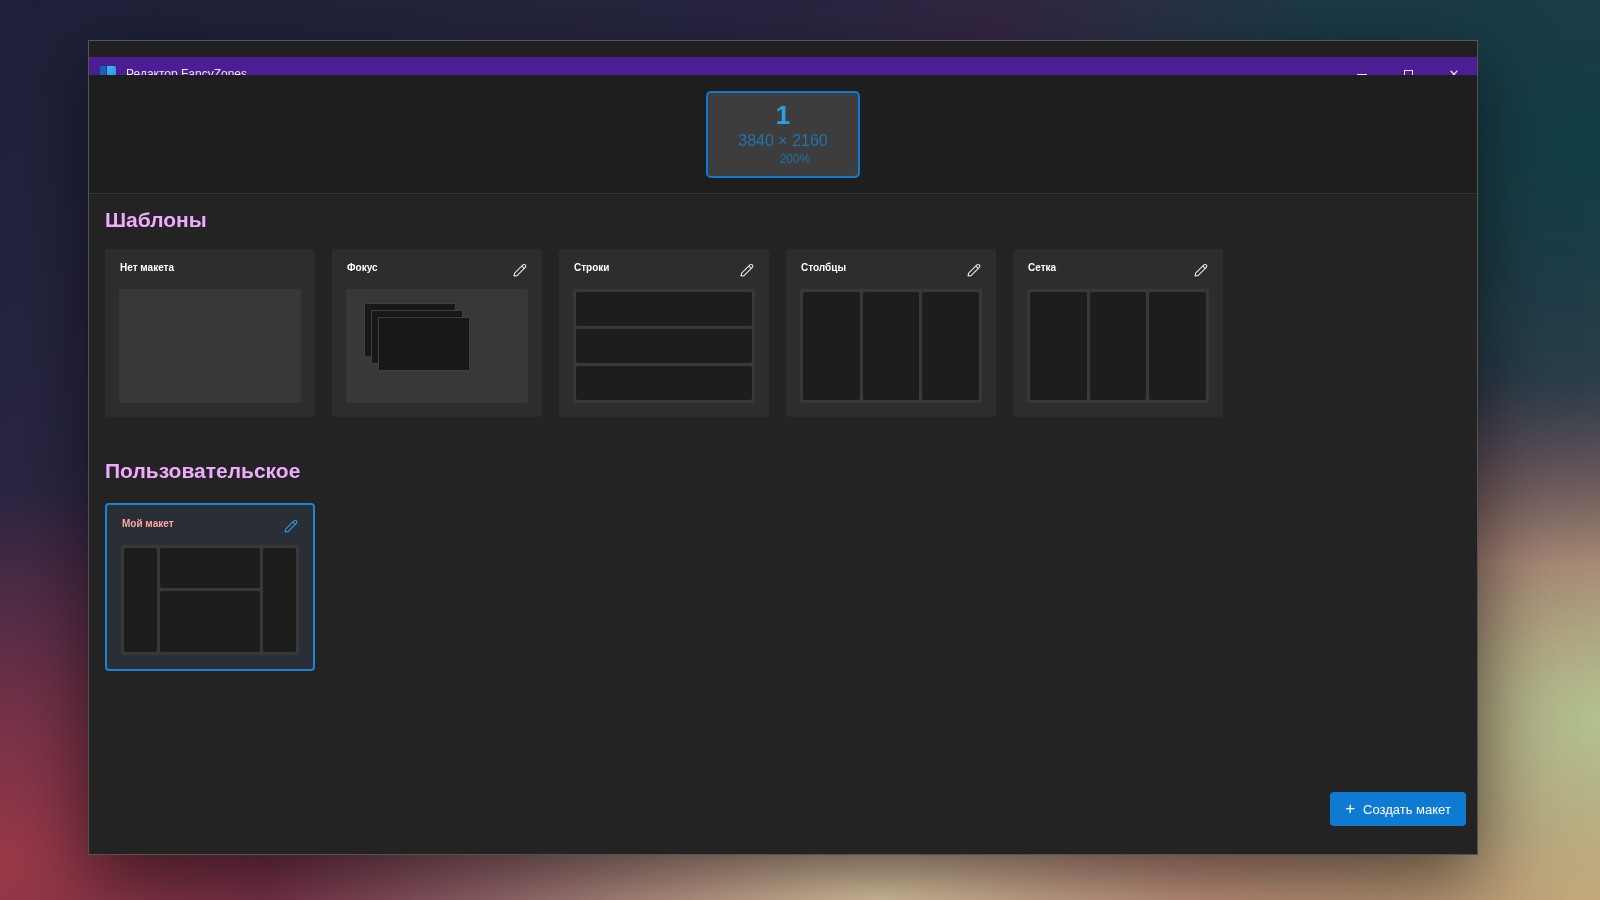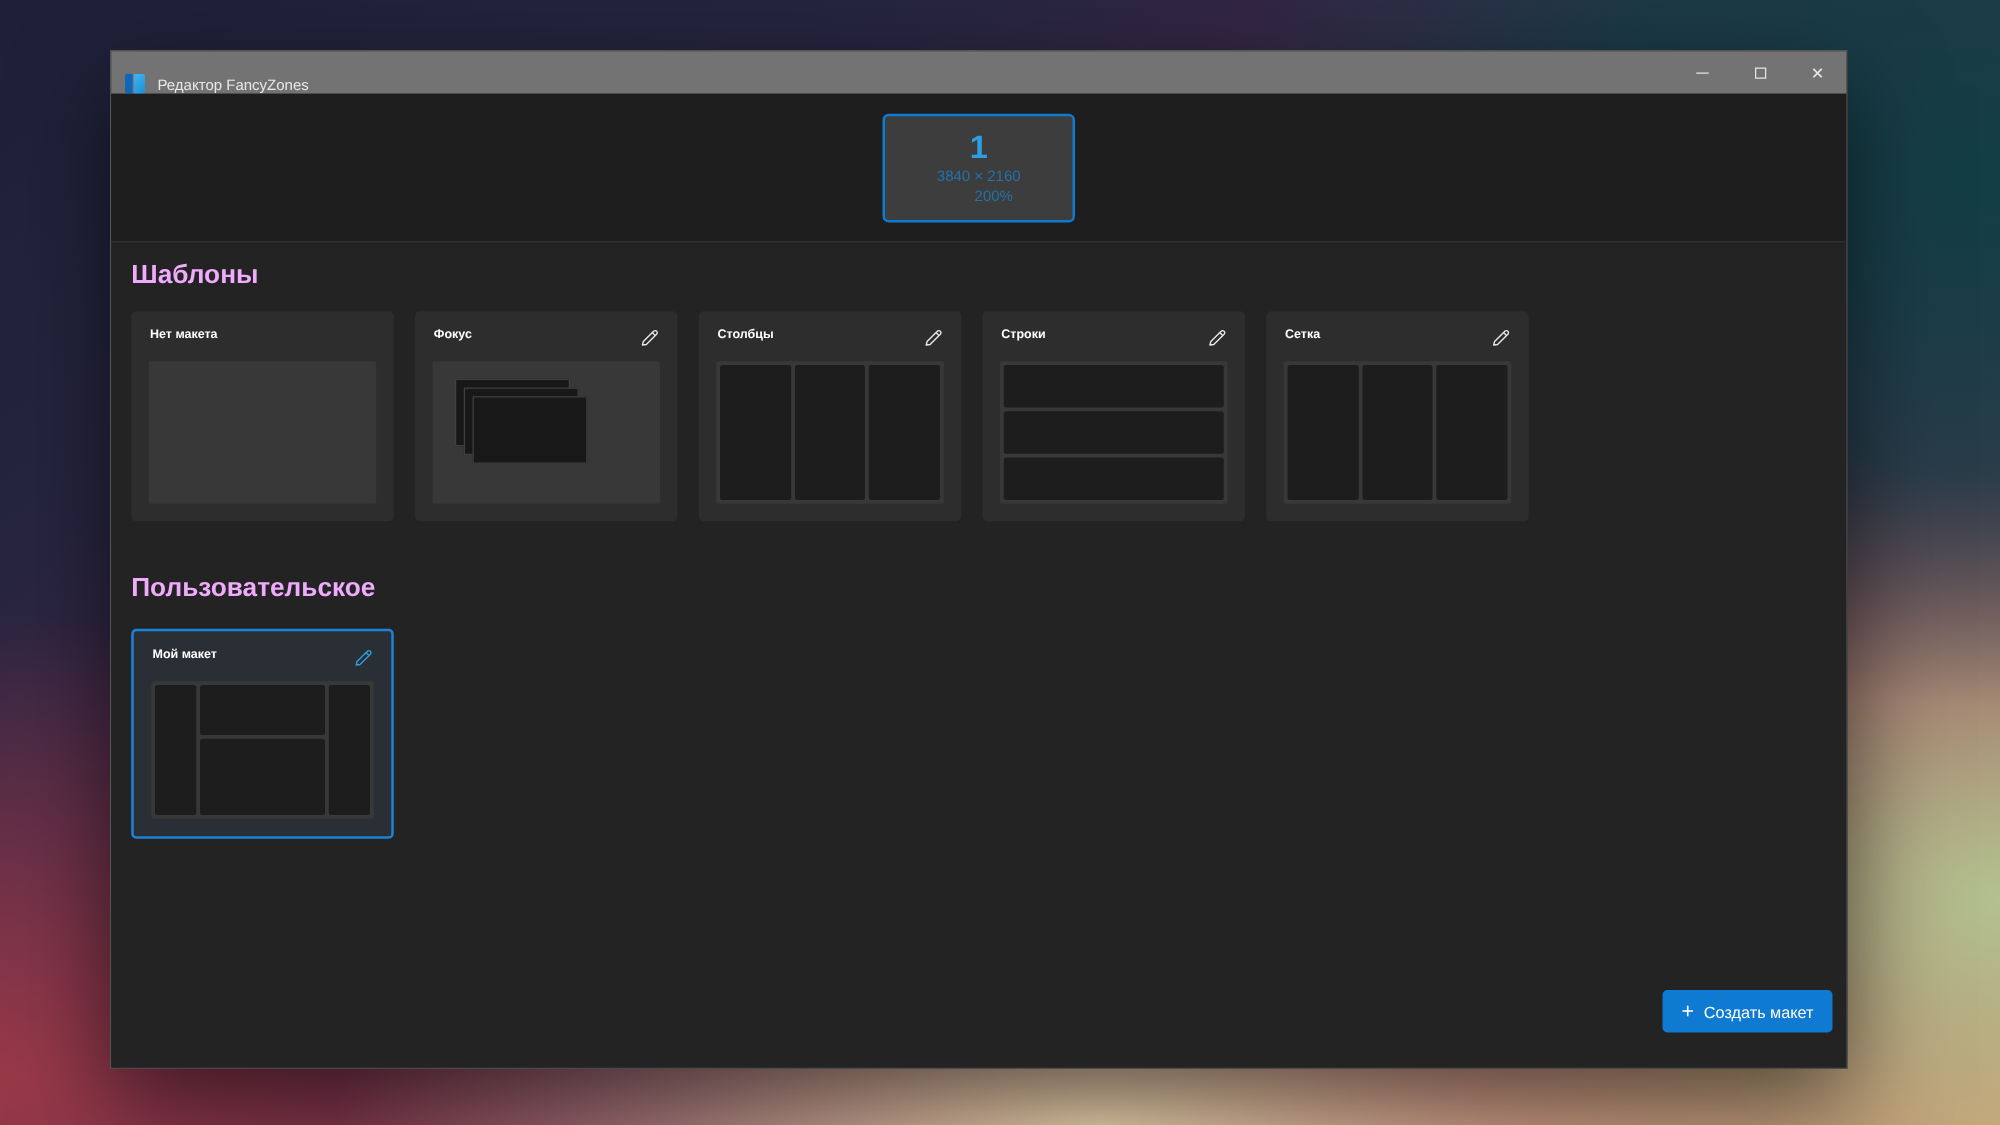--- a/index.html
+++ b/index.html
@@ -17,22 +17,22 @@
   }
 
   .window{
     position:absolute; left:88px; top:40px; width:1390px; height:815px;
     background:#202020; border:1px solid #545454;
     box-shadow:0 26px 70px rgba(0,0,0,.55);
     color:#ffffff;
   }
 
   
-  .titlebar{ position:absolute; left:0; top:0; right:0; height:34px;
-    display:flex; align-items:flex-end; background:#737373; }
+  .titlebar{ position:absolute; left:0; top:16px; right:0; height:34px;
+    display:flex; align-items:center; background:#4c1d95; }
   .app-icon{ width:16px; height:16px; margin-left:11px; border-radius:2px;
     display:flex; gap:1px; overflow:hidden; }
   .app-icon .pane-l{ width:6px; background:#1266b8; }
   .app-icon .pane-r{ flex:1; background:linear-gradient(135deg,#3fb6f0,#1d8fd8); }
   .title-text{ margin-left:10px; font-size:12px; color:#e8e8e8; }
   .win-controls{ margin-left:auto; display:flex; height:100%; }
   .win-btn{ width:46px; height:34px; background:transparent; border:none;
     display:flex; align-items:center; justify-content:center; cursor:pointer; }
   .glyph-min{ width:10px; height:1px; background:#e6e6e6; }
   .glyph-max{ width:9px; height:9px; border:1px solid #e6e6e6; background:transparent; }
@@ -40,21 +40,21 @@
 
   
   .monitor-area{ position:absolute; left:0; top:34px; right:0; height:119px;
     background:#1e1e1e; border-bottom:1px solid #343434;
     display:flex; align-items:center; justify-content:center; }
   .monitor-box{ width:154px; height:87px; background:#3d3d3d;
     border:2px solid #0f7ad1; border-radius:5px;
     display:flex; flex-direction:column; align-items:center; justify-content:center;
     cursor:pointer; }
   .monitor-number{ font-size:26px; font-weight:700; color:#2f9de2; line-height:1.05; }
-  .monitor-res{ font-size:12px; color:#2272ab; margin-top:3px; }
+  .monitor-res{ font-size:16px; color:#2272ab; margin-top:3px; }
   .monitor-scale{ font-size:12px; color:#2272ab; margin-top:2px;margin-left:24px; }
 
   
   .content{ position:absolute; left:0; top:154px; right:0; bottom:0; background:#232323; }
   .section-heading{ position:absolute; left:16px; font-size:21px; font-weight:700; color:#f0abfc; }
   .heading-templates{ top:13px; }
   .heading-custom{ top:264px; }
 
   .cards-row{ position:absolute; left:16px; top:54px; display:flex; gap:17px; }
   .custom-row{ position:absolute; left:16px; top:308px; display:flex; gap:17px; }
@@ -73,21 +73,21 @@
   .zone{ background:#1d1d1d; border-radius:2px; }
   .z-flex1{ flex:1; }
 
   
   .preview.focus-panel{ display:block; position:absolute; }
   .stack-rect{ position:absolute; width:92px; height:54px;
     background:#181818; border:1px solid #3f3f3f; }
 
   
   .card.selected{ background:#2a2f35; border:2px solid #1b84d8; }
-  .card.selected .card-title{ color:#ffffff; font-weight:600; }
+  .card.selected .card-title{ color:#fca5a5; font-weight:600; }
   .mid-col{ flex:3; display:flex; flex-direction:column; gap:3px; }
   .side-col{ flex:1; }
   .mid-top{ flex:2; }
   .mid-bottom{ flex:3; }
 
   
   .create-btn{ position:absolute; left:1241px; top:751px; width:136px; height:34px;
     background:#0f7ad1; border:none; border-radius:4px; color:#ffffff;
     font-size:13px; font-family:"Liberation Sans",sans-serif;
     display:flex; align-items:center; justify-content:center; gap:8px; cursor:pointer; }
@@ -150,47 +150,47 @@
             </svg>
           </button>
           <div class="preview focus-panel">
             <div class="stack-rect" style="left:18px; top:14px;"></div>
             <div class="stack-rect" style="left:25px; top:21px;"></div>
             <div class="stack-rect" style="left:32px; top:28px;"></div>
           </div>
         </div>
 
         <div class="card">
+          <span class="card-title">Строки</span>
+          <button class="edit-btn">
+            <svg class="pencil" width="17" height="17" viewBox="0 0 20 20">
+              <g fill="none" stroke="#e8e8e8" stroke-width="1.3" stroke-linejoin="round">
+                <path d="M3.5 16.5 L4.3 13.2 L14 3.5 C14.8 2.7 16 2.7 16.8 3.5 C17.6 4.3 17.6 5.5 16.8 6.3 L7.1 16 L3.5 16.5 Z"></path>
+                <path d="M12.7 4.8 L15.5 7.6"></path>
+              </g>
+            </svg>
+          </button>
+          <div class="preview rows-dir">
+            <div class="zone z-flex1"></div>
+            <div class="zone z-flex1"></div>
+            <div class="zone z-flex1"></div>
+          </div>
+        </div>
+
+        <div class="card">
           <span class="card-title">Столбцы</span>
           <button class="edit-btn">
             <svg class="pencil" width="17" height="17" viewBox="0 0 20 20">
               <g fill="none" stroke="#e8e8e8" stroke-width="1.3" stroke-linejoin="round">
                 <path d="M3.5 16.5 L4.3 13.2 L14 3.5 C14.8 2.7 16 2.7 16.8 3.5 C17.6 4.3 17.6 5.5 16.8 6.3 L7.1 16 L3.5 16.5 Z"></path>
                 <path d="M12.7 4.8 L15.5 7.6"></path>
               </g>
             </svg>
           </button>
           <div class="preview">
-            <div class="zone z-flex1"></div>
-            <div class="zone z-flex1"></div>
-            <div class="zone z-flex1"></div>
-          </div>
-        </div>
-
-        <div class="card">
-          <span class="card-title">Строки</span>
-          <button class="edit-btn">
-            <svg class="pencil" width="17" height="17" viewBox="0 0 20 20">
-              <g fill="none" stroke="#e8e8e8" stroke-width="1.3" stroke-linejoin="round">
-                <path d="M3.5 16.5 L4.3 13.2 L14 3.5 C14.8 2.7 16 2.7 16.8 3.5 C17.6 4.3 17.6 5.5 16.8 6.3 L7.1 16 L3.5 16.5 Z"></path>
-                <path d="M12.7 4.8 L15.5 7.6"></path>
-              </g>
-            </svg>
-          </button>
-          <div class="preview rows-dir">
             <div class="zone z-flex1"></div>
             <div class="zone z-flex1"></div>
             <div class="zone z-flex1"></div>
           </div>
         </div>
 
         <div class="card">
           <span class="card-title">Сетка</span>
           <button class="edit-btn">
             <svg class="pencil" width="17" height="17" viewBox="0 0 20 20">

